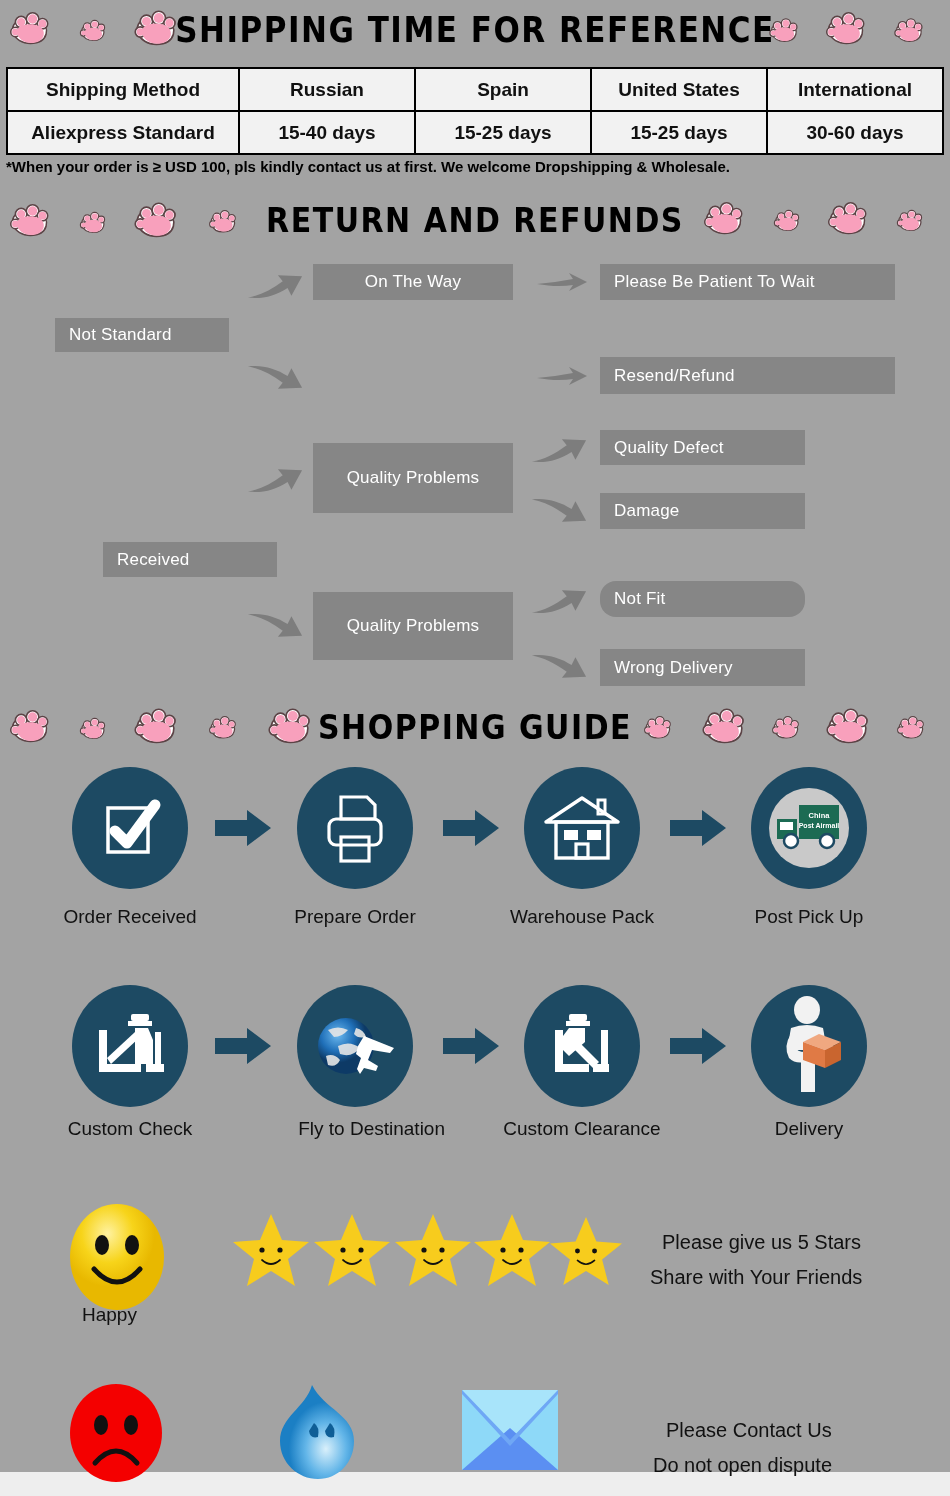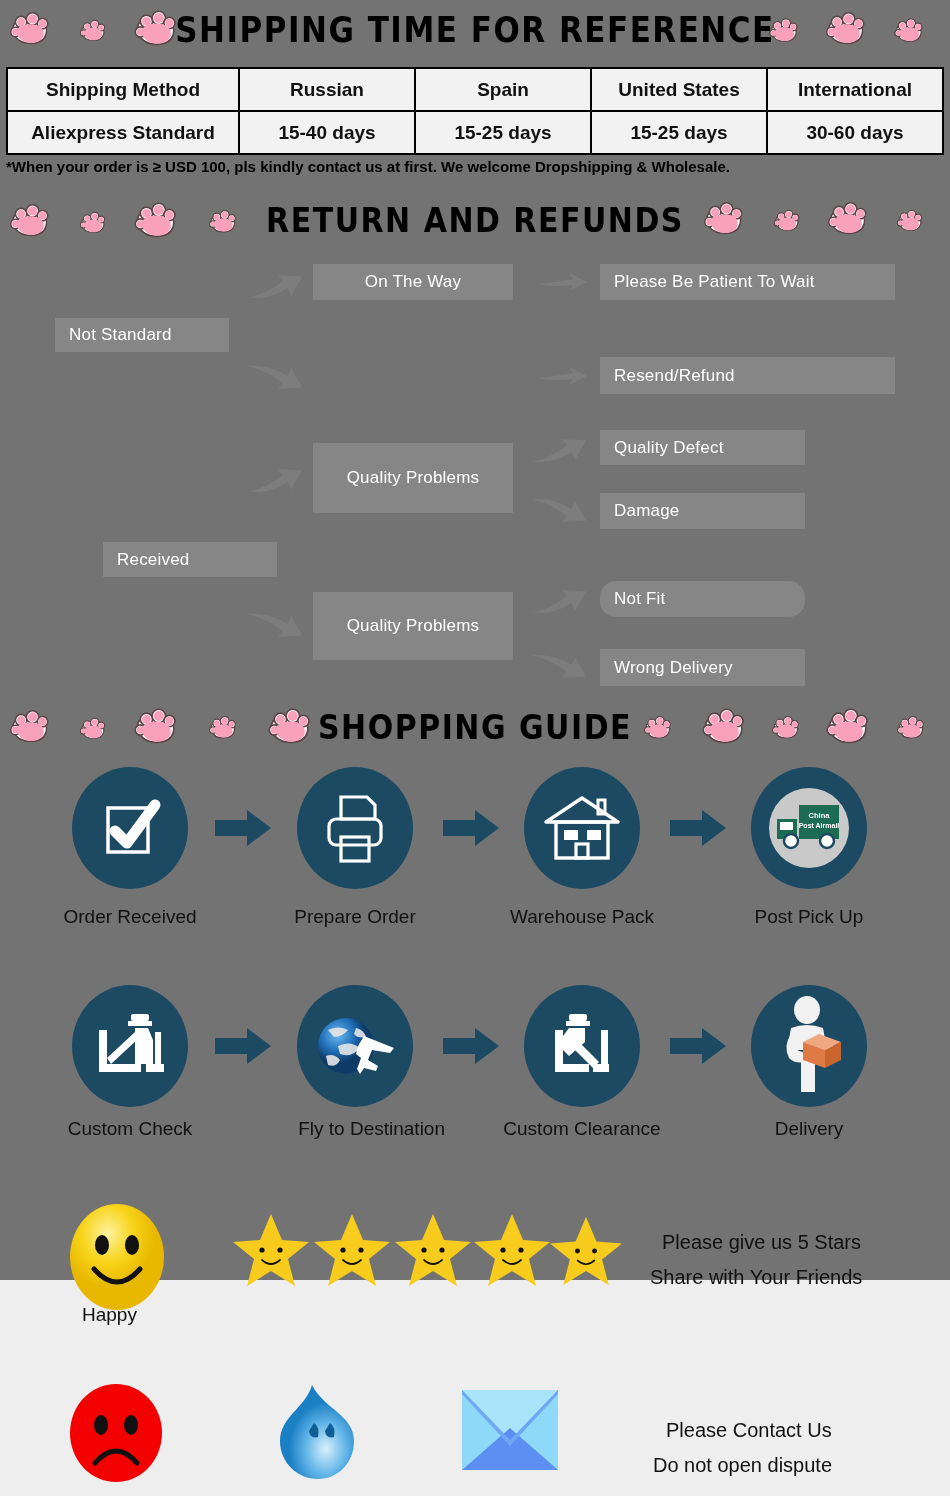--- a/index.html
+++ b/index.html
@@ -3,21 +3,21 @@
 <meta charset="utf-8">
 <style>
   * { box-sizing: border-box; margin: 0; padding: 0; }
   html, body {
     width: 950px;
     height: 1496px;
     background: #eeeeee;
     font-family: "Liberation Sans", sans-serif;
     overflow: hidden;
   }
-  .page { position: relative; width: 950px; height: 1280px; background: #737373; }
+  .page { position: relative; width: 950px; height: 1472px; background: #a3a3a3; }
 
   
   .paw { position: absolute; }
   .paw svg { display: block; width: 100%; height: 100%; }
 
   
   .sec-title {
     position: absolute;
     font-family: "DejaVu Sans", sans-serif;
     font-weight: 700;

